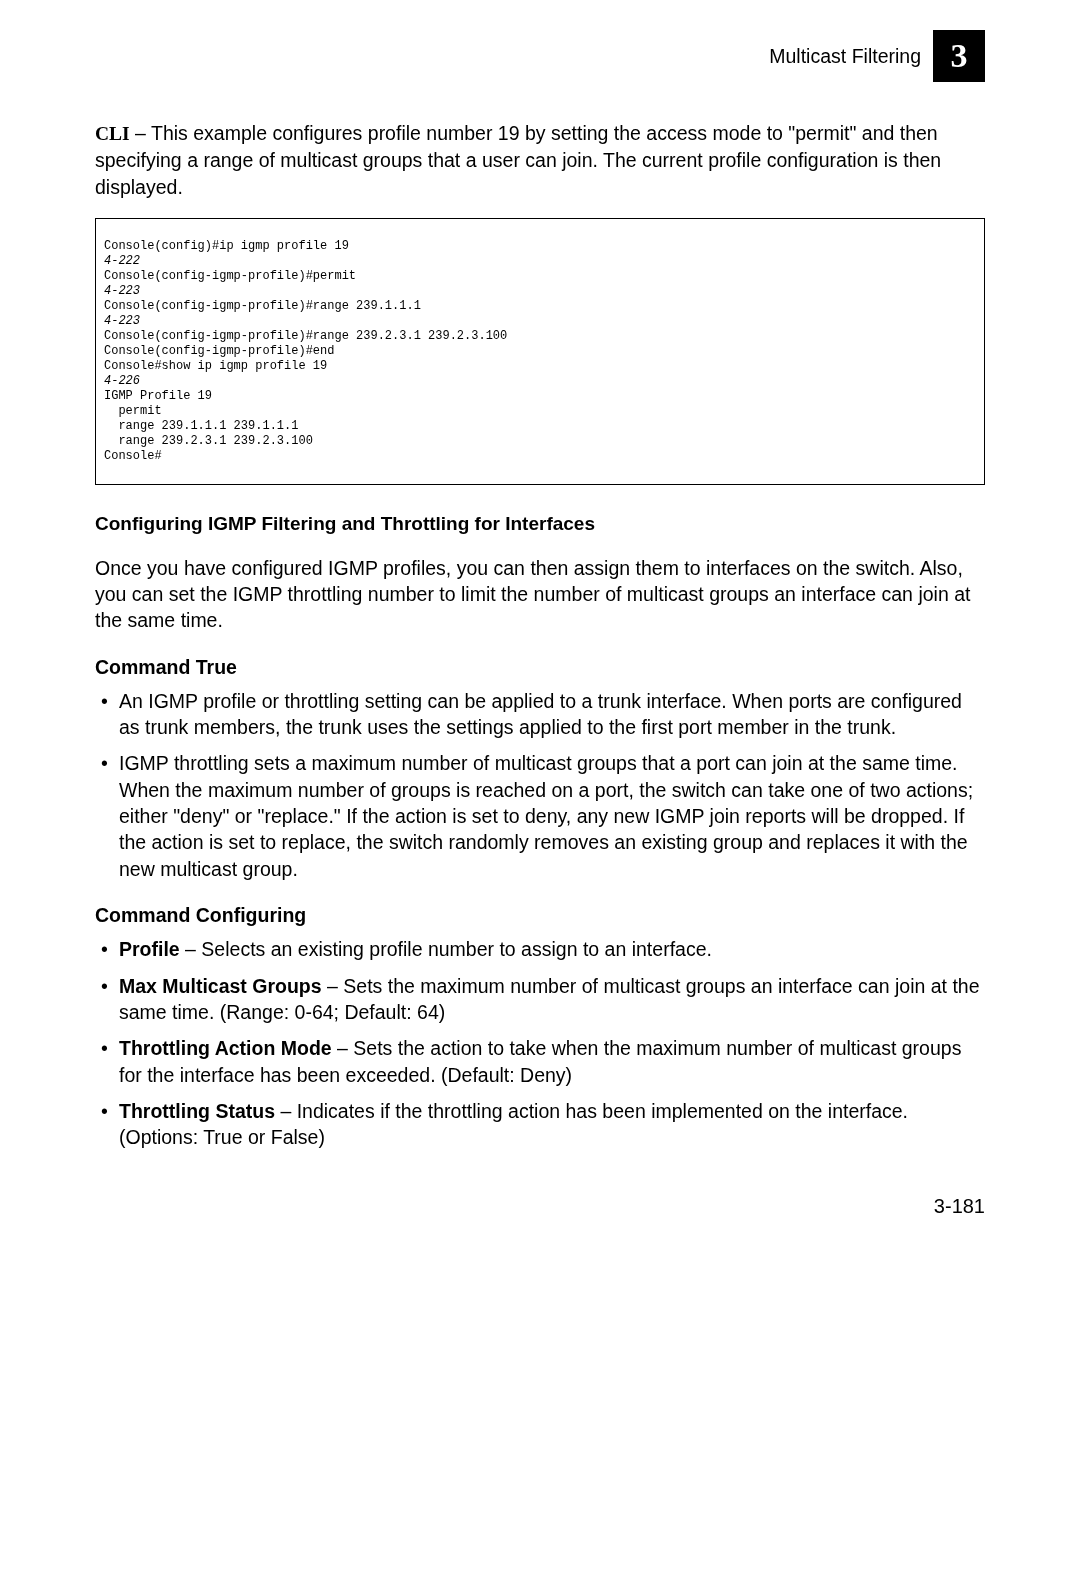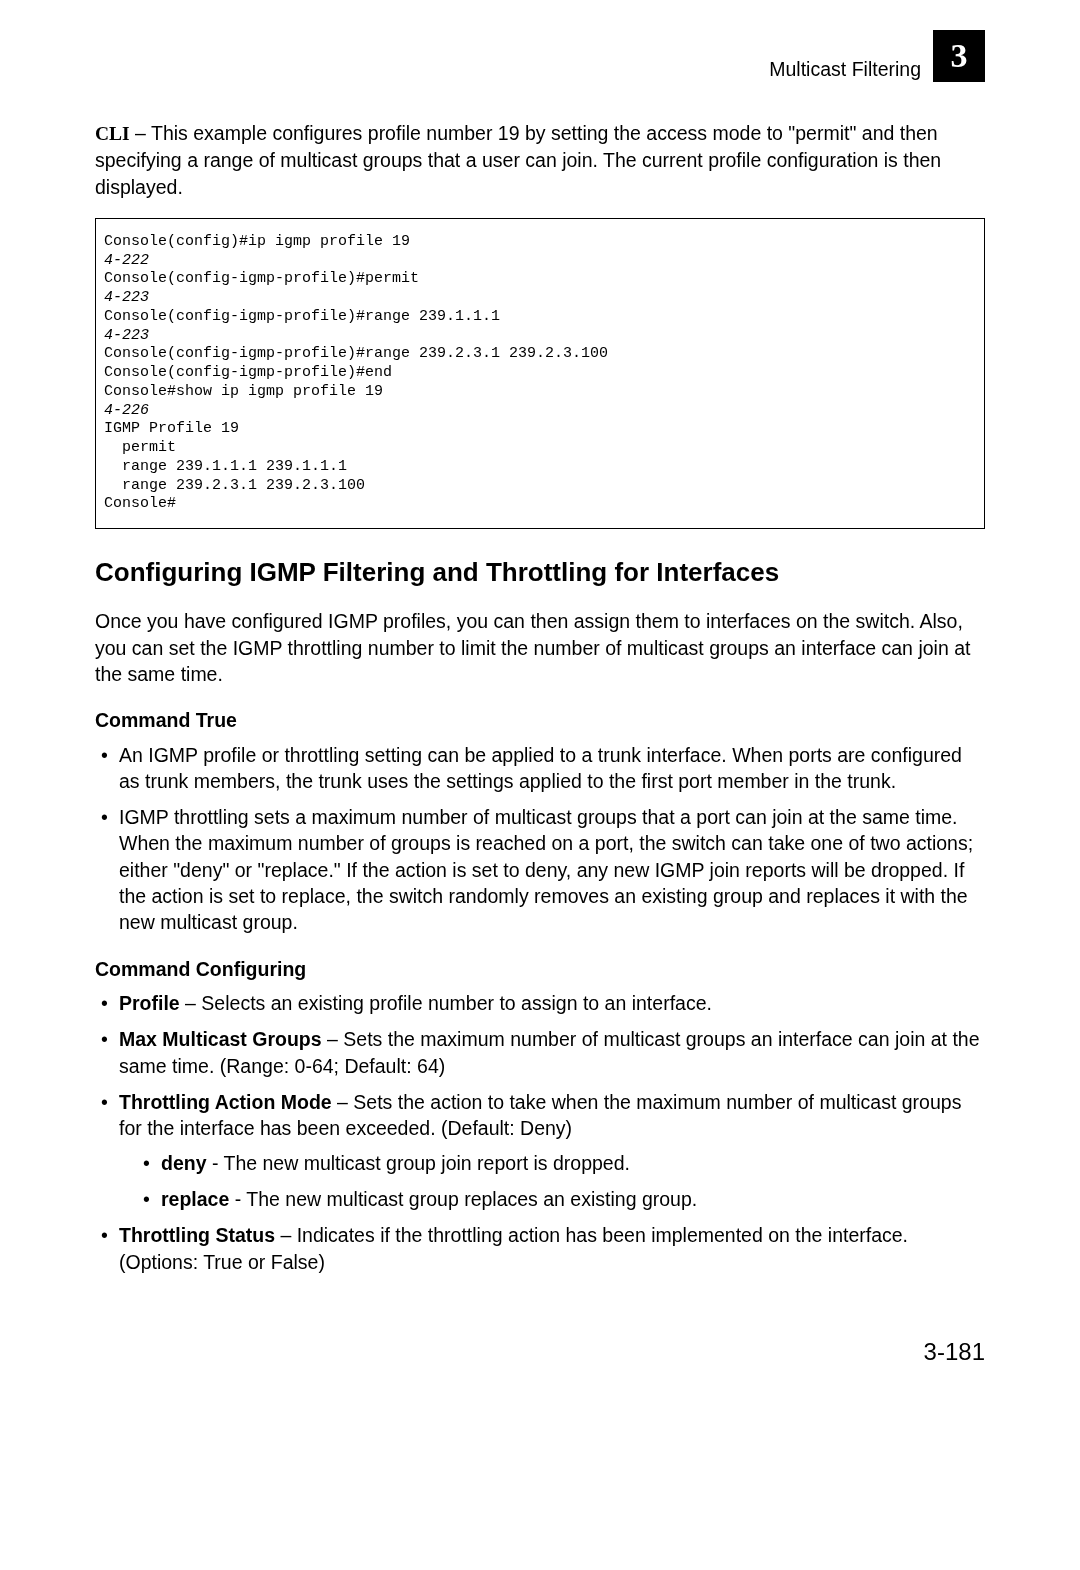--- a/index.html
+++ b/index.html
@@ -9,51 +9,51 @@
       width: 1080px;
       height: 1570px;
       padding: 30px 95px 30px 95px;
       font-size: 19.5px;
       line-height: 1.35;
       color: #000;
     }
     .header-row {
       display: flex;
       justify-content: flex-end;
-      align-items: flex-end;
+      align-items: center;
       gap: 12px;
       margin-bottom: 38px;
     }
     .chapter-badge {
       width: 52px;
       height: 52px;
       background: #000;
       color: #fff;
       display: flex;
       align-items: center;
       justify-content: center;
       font-weight: 900;
       font-size: 34px;
       font-family: Georgia, 'Times New Roman', serif;
     }
     .intro-para { margin-bottom: 18px; }
     .intro-para .cli-label { font-weight: bold; font-family: Liberation Serif, serif; }
     .code-box {
       border: 1px solid #000;
       font-family: 'Courier New', Courier, monospace;
-      font-size: 15px;
+      font-size: 12px;
       line-height: 1.25;
-      padding: 14px 8px;
+      padding: 20px 8px;
       white-space: pre;
       margin-bottom: 26px;
     }
     .code-box .ital { font-style: italic; }
     .section-heading {
       font-weight: bold;
-      font-size: 26px;
+      font-size: 19px;
       margin-bottom: 18px;
       margin-top: 6px;
     }
     .section-para { margin-bottom: 20px; }
     .sub-heading {
       font-weight: bold;
       margin-bottom: 8px;
     }
     ul.bullets {
       list-style: none;
@@ -73,22 +73,22 @@
       font-size: 19.5px;
     }
     ul.bullets ul.bullets {
       margin-top: 8px;
       margin-bottom: 2px;
       padding-left: 20px;
     }
     .bold { font-weight: bold; }
     .page-num {
       text-align: right;
-      font-size: 24px;
-      margin-top: 61px;
+      font-size: 20px;
+      margin-top: 42px;
     }
   </style>
 </head>
 <body>
 
 <div class="header-row">
   <span>Multicast Filtering</span>
   <div class="chapter-badge">
     <span>3</span>
   </div>
@@ -122,21 +122,17 @@
 <ul class="bullets">
   <li>An IGMP profile or throttling setting can be applied to a trunk interface. When ports are configured as trunk members, the trunk uses the settings applied to the first port member in the trunk.</li>
   <li>IGMP throttling sets a maximum number of multicast groups that a port can join at the same time. When the maximum number of groups is reached on a port, the switch can take one of two actions; either "deny" or "replace." If the action is set to deny, any new IGMP join reports will be dropped. If the action is set to replace, the switch randomly removes an existing group and replaces it with the new multicast group.</li>
 </ul>
 
 <p class="sub-heading">Command Configuring</p>
 <ul class="bullets">
   <li><span class="bold">Profile</span><span> – Selects an existing profile number to assign to an interface.</span></li>
   <li><span class="bold">Max Multicast Groups</span><span> – Sets the maximum number of multicast groups an interface can join at the same time. (Range: 0-64; Default: 64)</span></li>
   <li><span class="bold">Throttling Action Mode</span><span> – Sets the action to take when the maximum number of multicast groups for the interface has been exceeded. (Default: Deny)</span>
-    <ul class="bullets">
-      <li><span class="bold">deny</span><span> - The new multicast group join report is dropped.</span></li>
-      <li><span class="bold">replace</span><span> - The new multicast group replaces an existing group.</span></li>
-    </ul>
   </li>
   <li><span class="bold">Throttling Status</span><span> – Indicates if the throttling action has been implemented on the interface. (Options: True or False)</span></li>
 </ul>
 
 <div class="page-num">3-181</div>
 
 </body></html>

